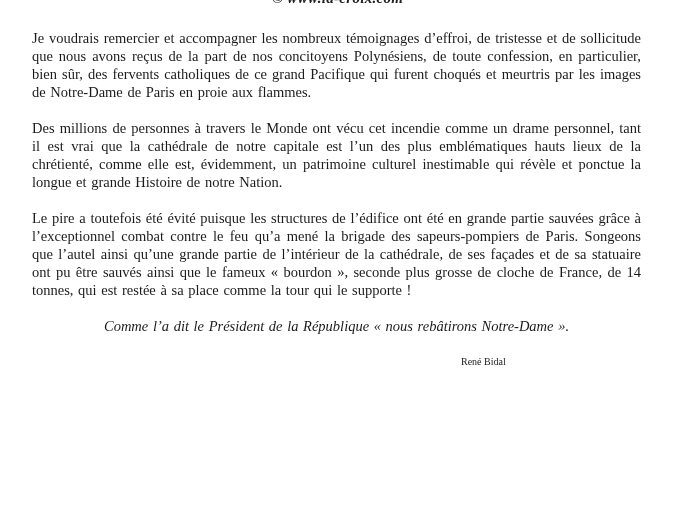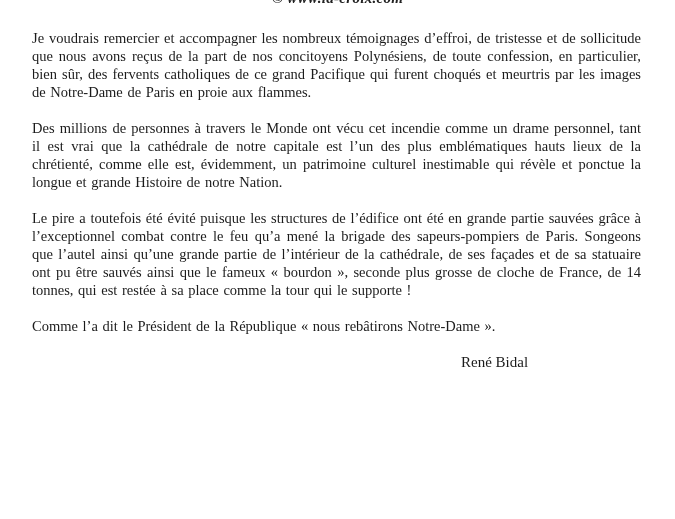--- a/index.html
+++ b/index.html
@@ -35,25 +35,26 @@
     width: 609px;
   }
   .content p {
     margin: 0 0 18px 0;
     font-size: 14.5px;
     line-height: 18px;
     text-align: justify;
     word-spacing: 1px;
   }
   .content p.closing {
-    text-align: left;
+    text-align: center;
+    font-style: italic;
   }
   .signature {
     margin-left: 429px;
-    font-size: 15px;
+    font-size: 10px;
     line-height: 18px;
     white-space: nowrap;
   }
 </style>
 </head>
 <body>
 
 <div class="page">
   <div class="watermark">© www.la-croix.com</div>
 

